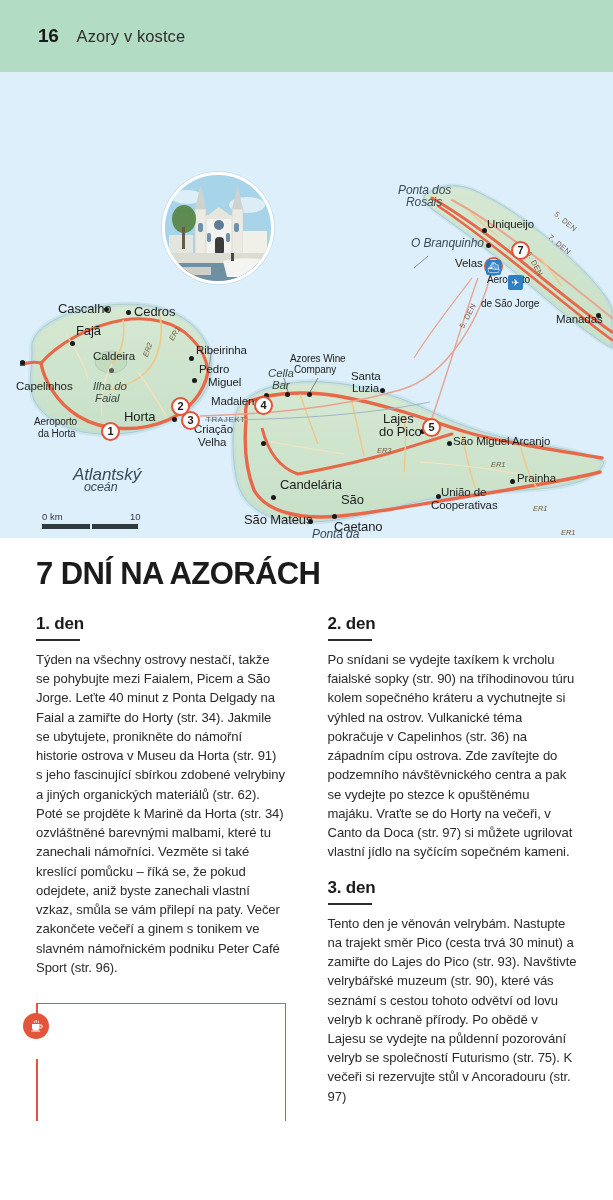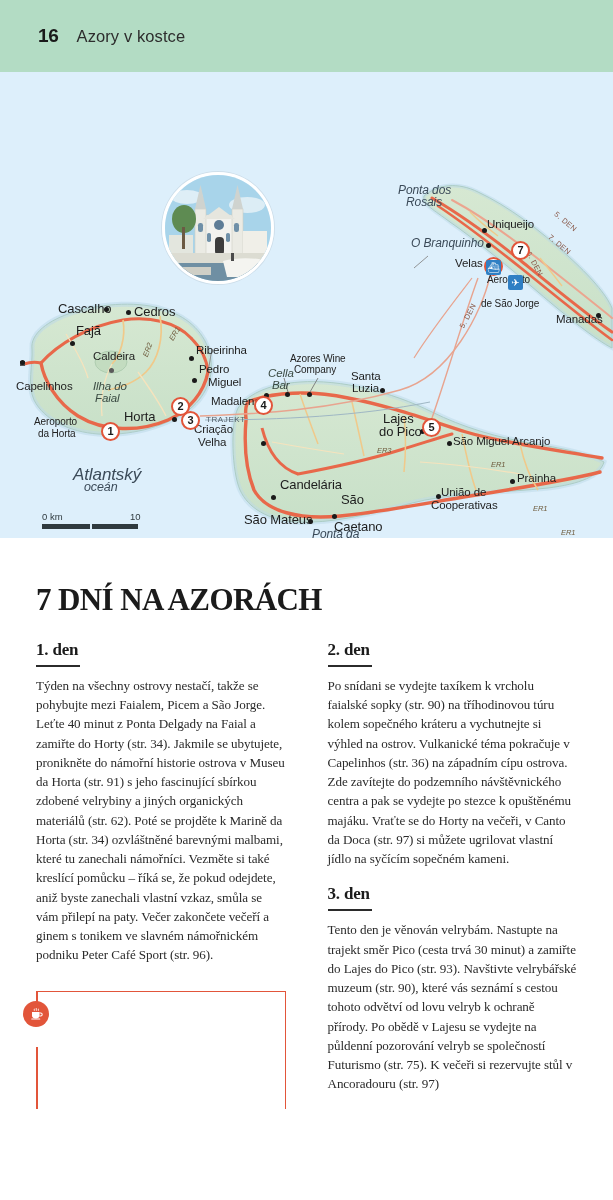--- a/index.html
+++ b/index.html
@@ -115,22 +115,21 @@
 
   
   .scale-bar { position: absolute; }
   .scale-line { display: flex; }
   .scale-seg { height: 5px; width: 48px; background: #2f3a3f; }
   .scale-seg + .scale-seg { border-left: 2px solid #ddeffb; }
   .scale-txt { position: absolute; font-size: 9.5px; color: #2f3a3f; top: -13px; }
 
   
   .article {
-    padding: 44px 36px 0 36px;
-    font-family: Liberation Serif, serif;
+    padding: 18px 36px 0 36px;
   }
   .article-title {
     font-size: 31px;
     font-weight: bold;
     letter-spacing: -0.6px;
     color: #1b1b1b;
     margin: 0 0 22px 0;
   }
   .columns {
     display: flex;

